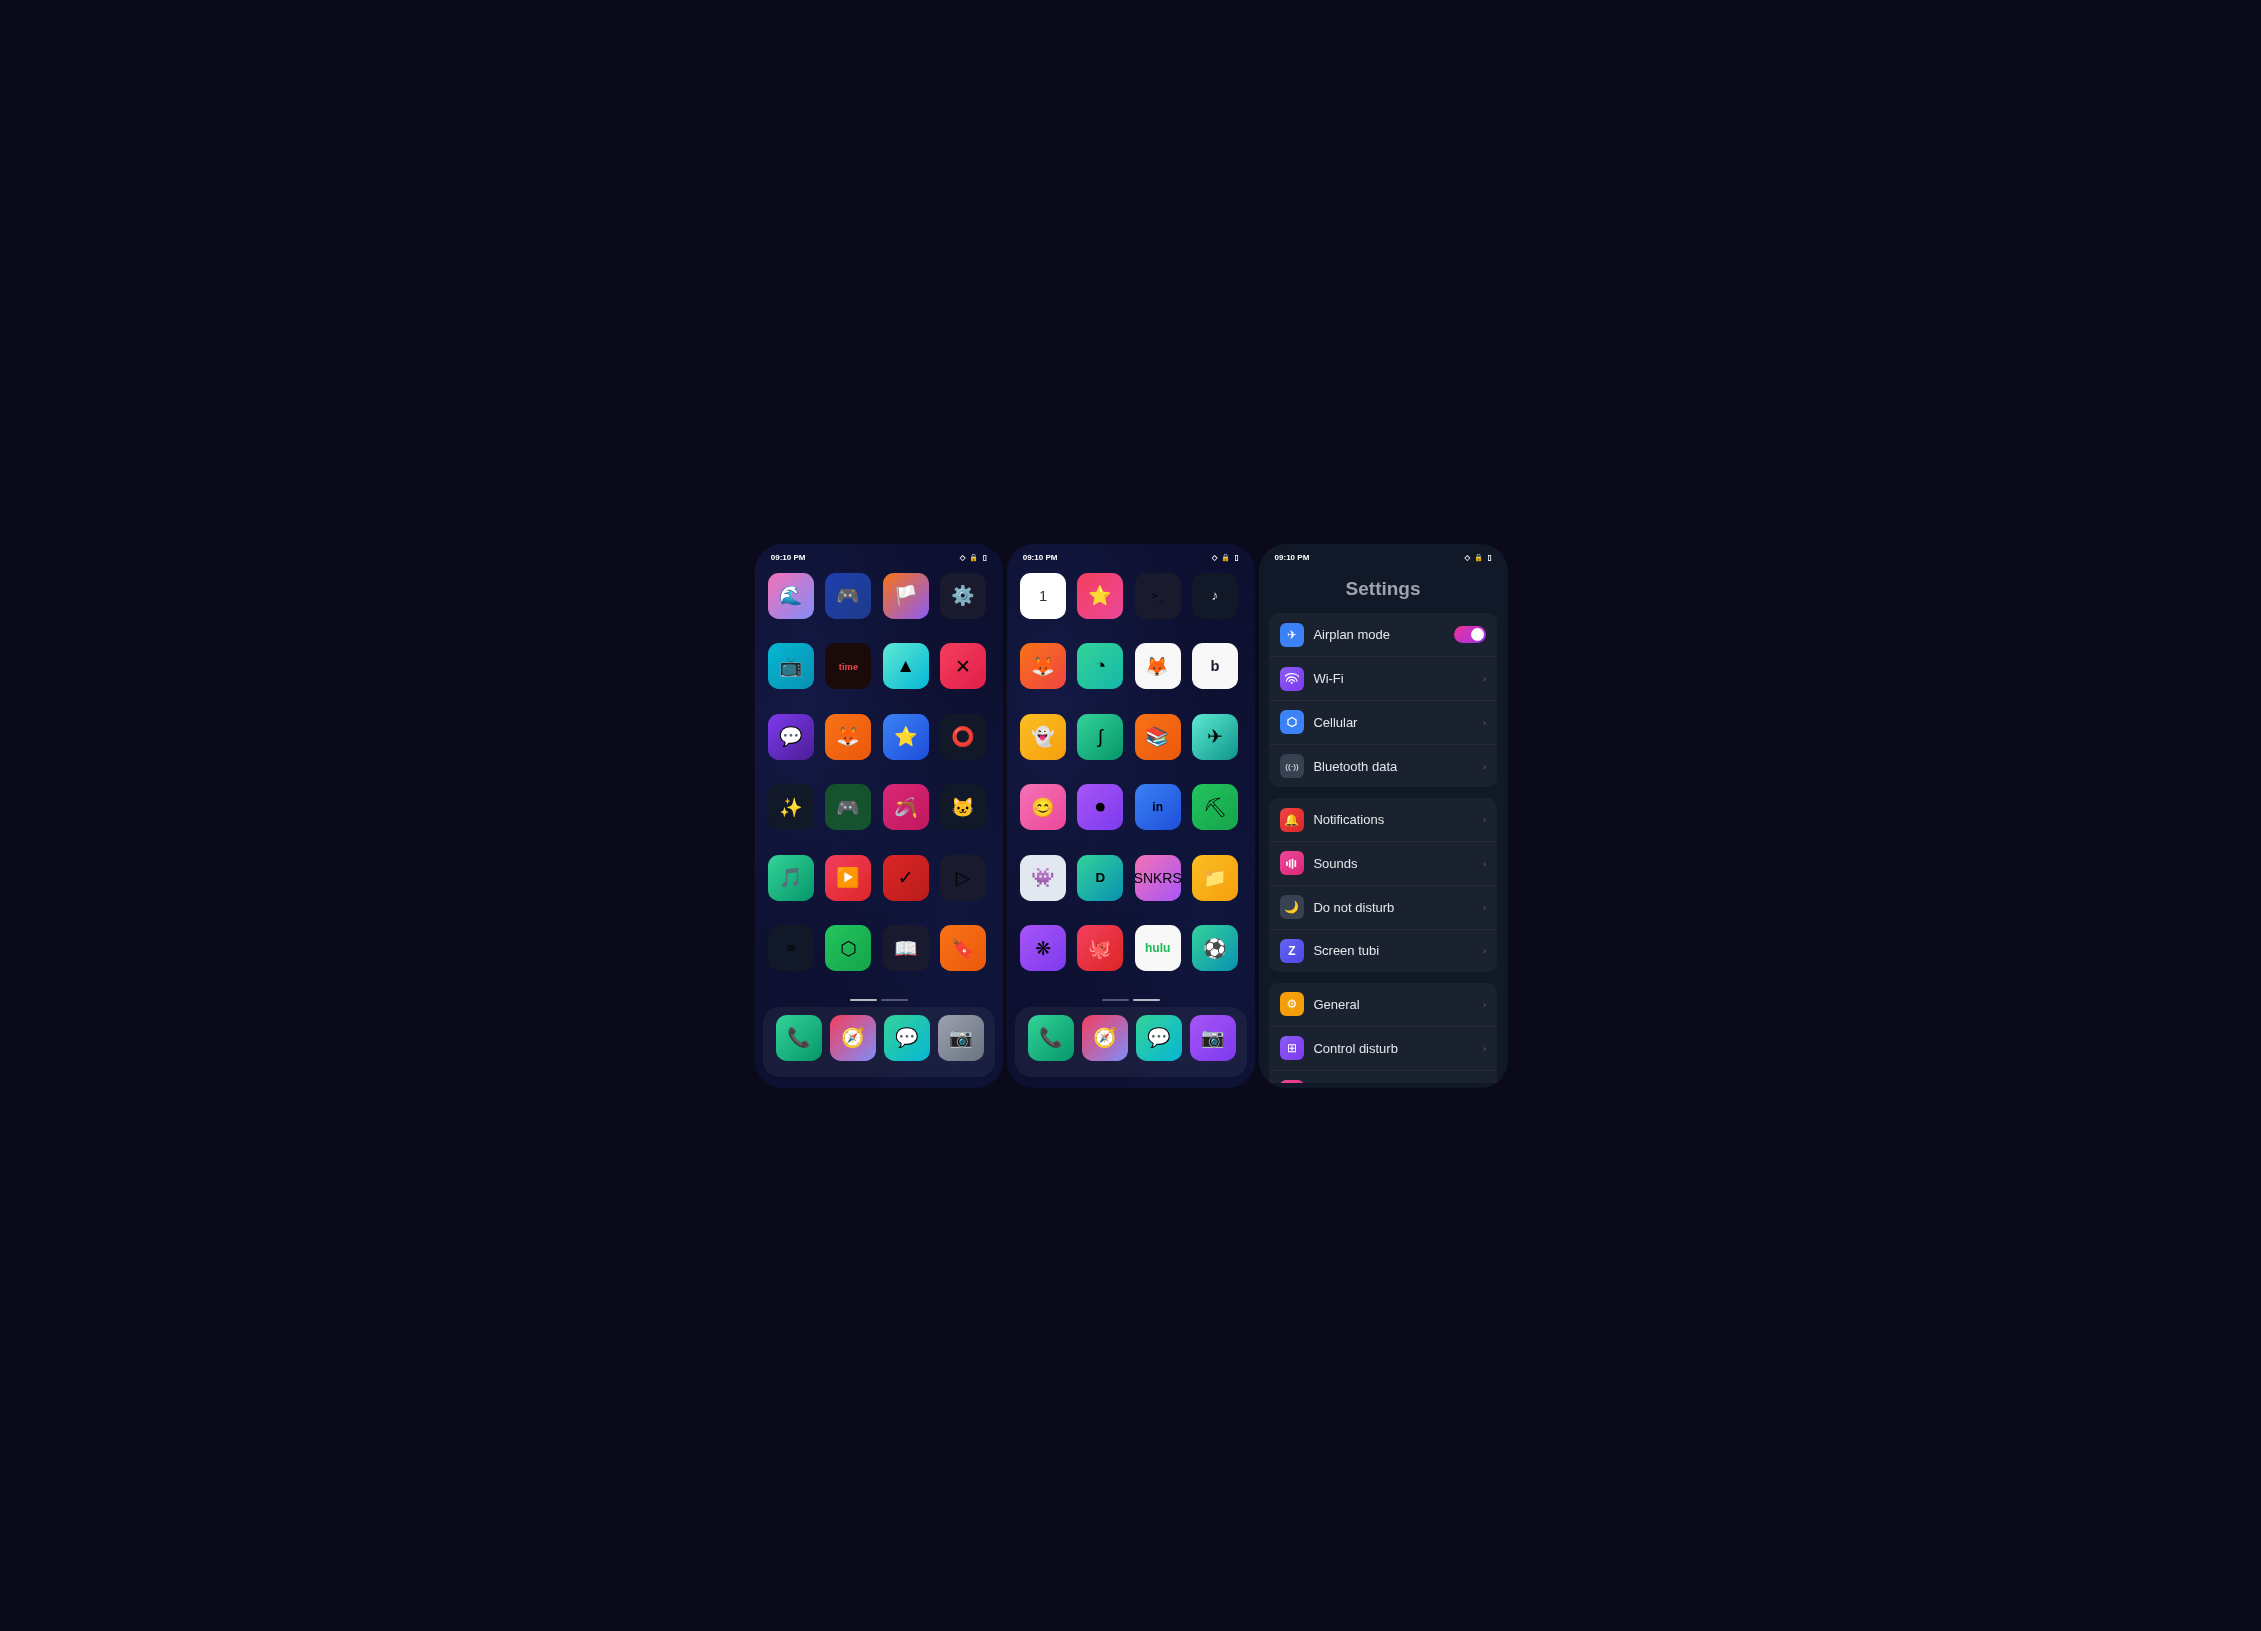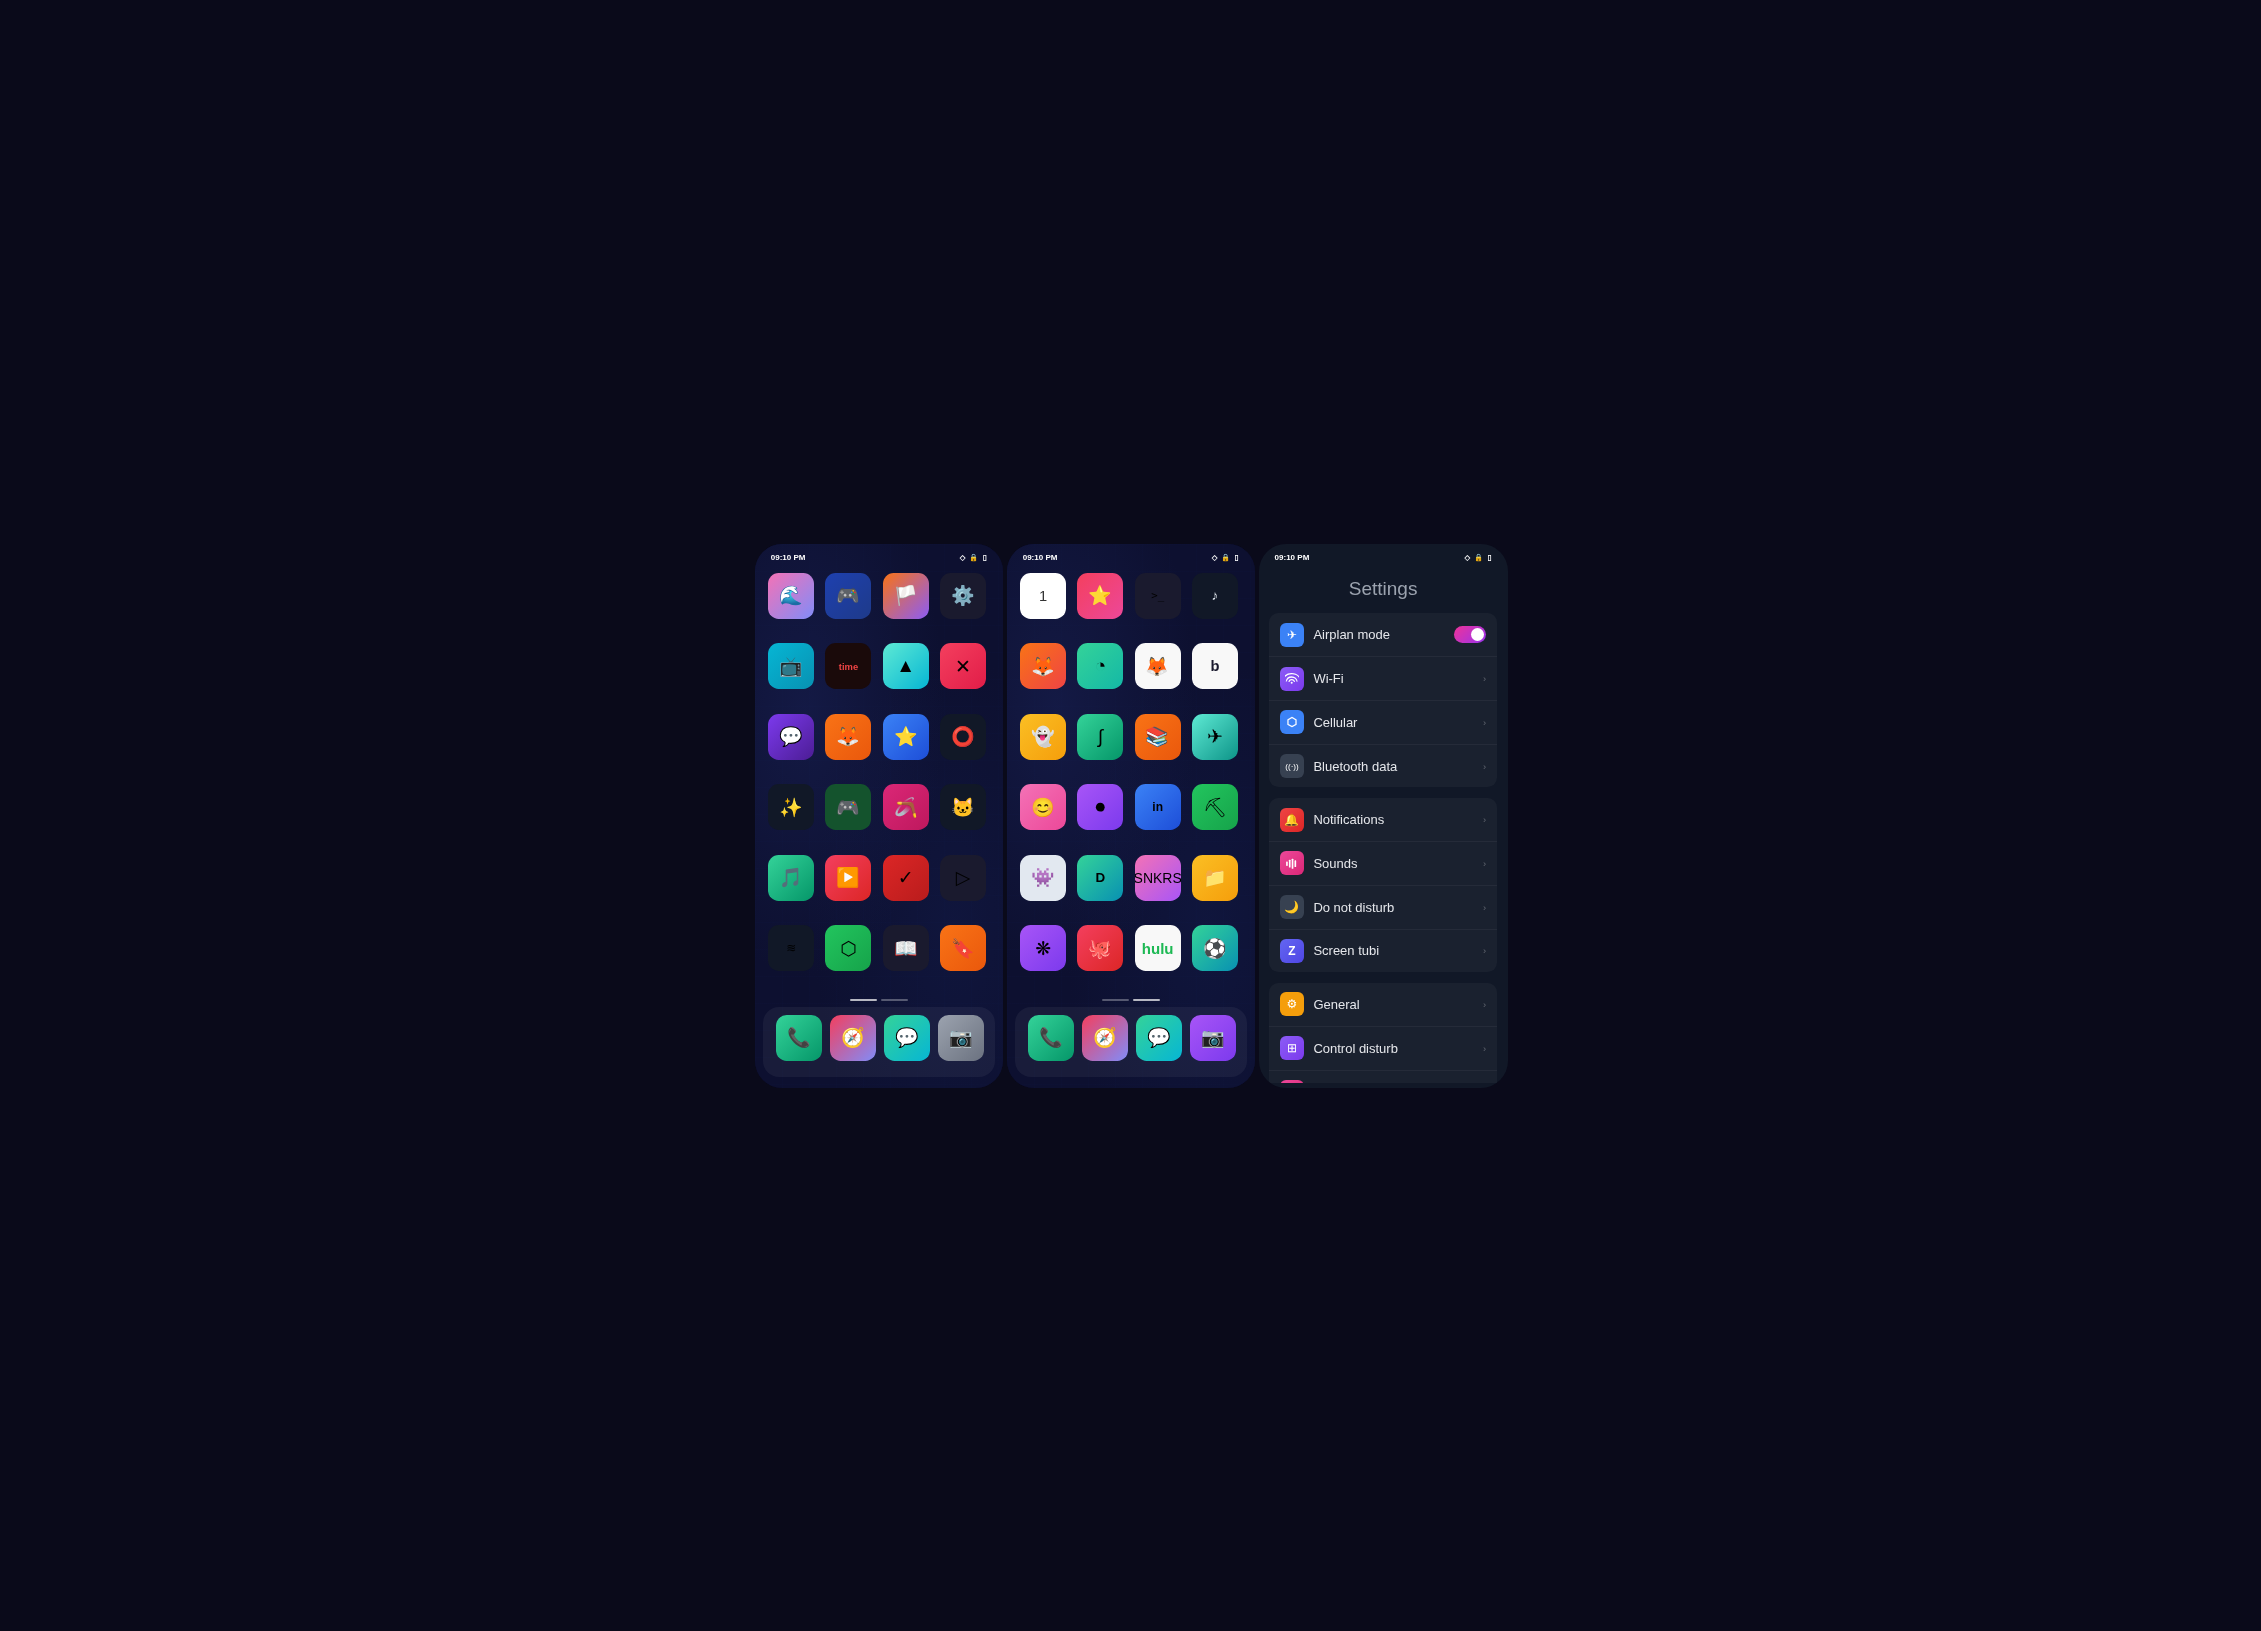--- a/index.html
+++ b/index.html
@@ -133,21 +133,21 @@
       display: flex;
       justify-content: space-between;
       align-items: center;
       padding: 9.4px 16px 5.4px;
       font-size: 8px;
       font-weight: 600;
       color: #fff;
     }
     .settings-title {
       font-size: 19px;
-      font-weight: 400;
+      font-weight: 700;
       color: #9ca3af;
       text-align: center;
       padding: 10.7px 16px 13.4px;
     }
     .settings-list {
       padding: 0 10.7px;
       overflow-y: auto;
       height: calc(100% - 74px);
     }
     .settings-group {
@@ -306,21 +306,21 @@
         <div class="app-icon" style="background:linear-gradient(135deg,#3b82f6,#1d4ed8);font-size:12px;font-weight:bold">in</div>
         <div class="app-icon" style="background:linear-gradient(135deg,#22c55e,#16a34a)">⛏</div>
 
         <div class="app-icon" style="background:#e2e8f0">👾</div>
         <div class="app-icon" style="background:linear-gradient(135deg,#34d399,#0891b2);font-size:13.4px;font-weight:bold">D</div>
         <div class="app-icon" style="background:linear-gradient(135deg,#f472b6,#a855f7);font-size:14px;font-weight:normal">SNKRS</div>
         <div class="app-icon" style="background:linear-gradient(135deg,#fbbf24,#f59e0b)">📁</div>
 
         <div class="app-icon" style="background:linear-gradient(135deg,#a855f7,#7c3aed)">❋</div>
         <div class="app-icon" style="background:linear-gradient(135deg,#f43f5e,#dc2626)">🐙</div>
-        <div class="app-icon" style="background:#f8f8f8;color:#1db954;font-size:15px;font-weight:bold">hulu</div>
+        <div class="app-icon" style="background:#f8f8f8;color:#1db954;font-size:12px;font-weight:bold">hulu</div>
         <div class="app-icon" style="background:linear-gradient(135deg,#34d399,#0891b2)">⚽</div>
       </div>
 
       <div class="page-indicator">
         <div class="page-dot"></div>
         <div class="page-dot active"></div>
       </div>
 
       <div class="dock">
         <div class="app-icon" style="background:linear-gradient(135deg,#34d399,#059669)">📞</div>

